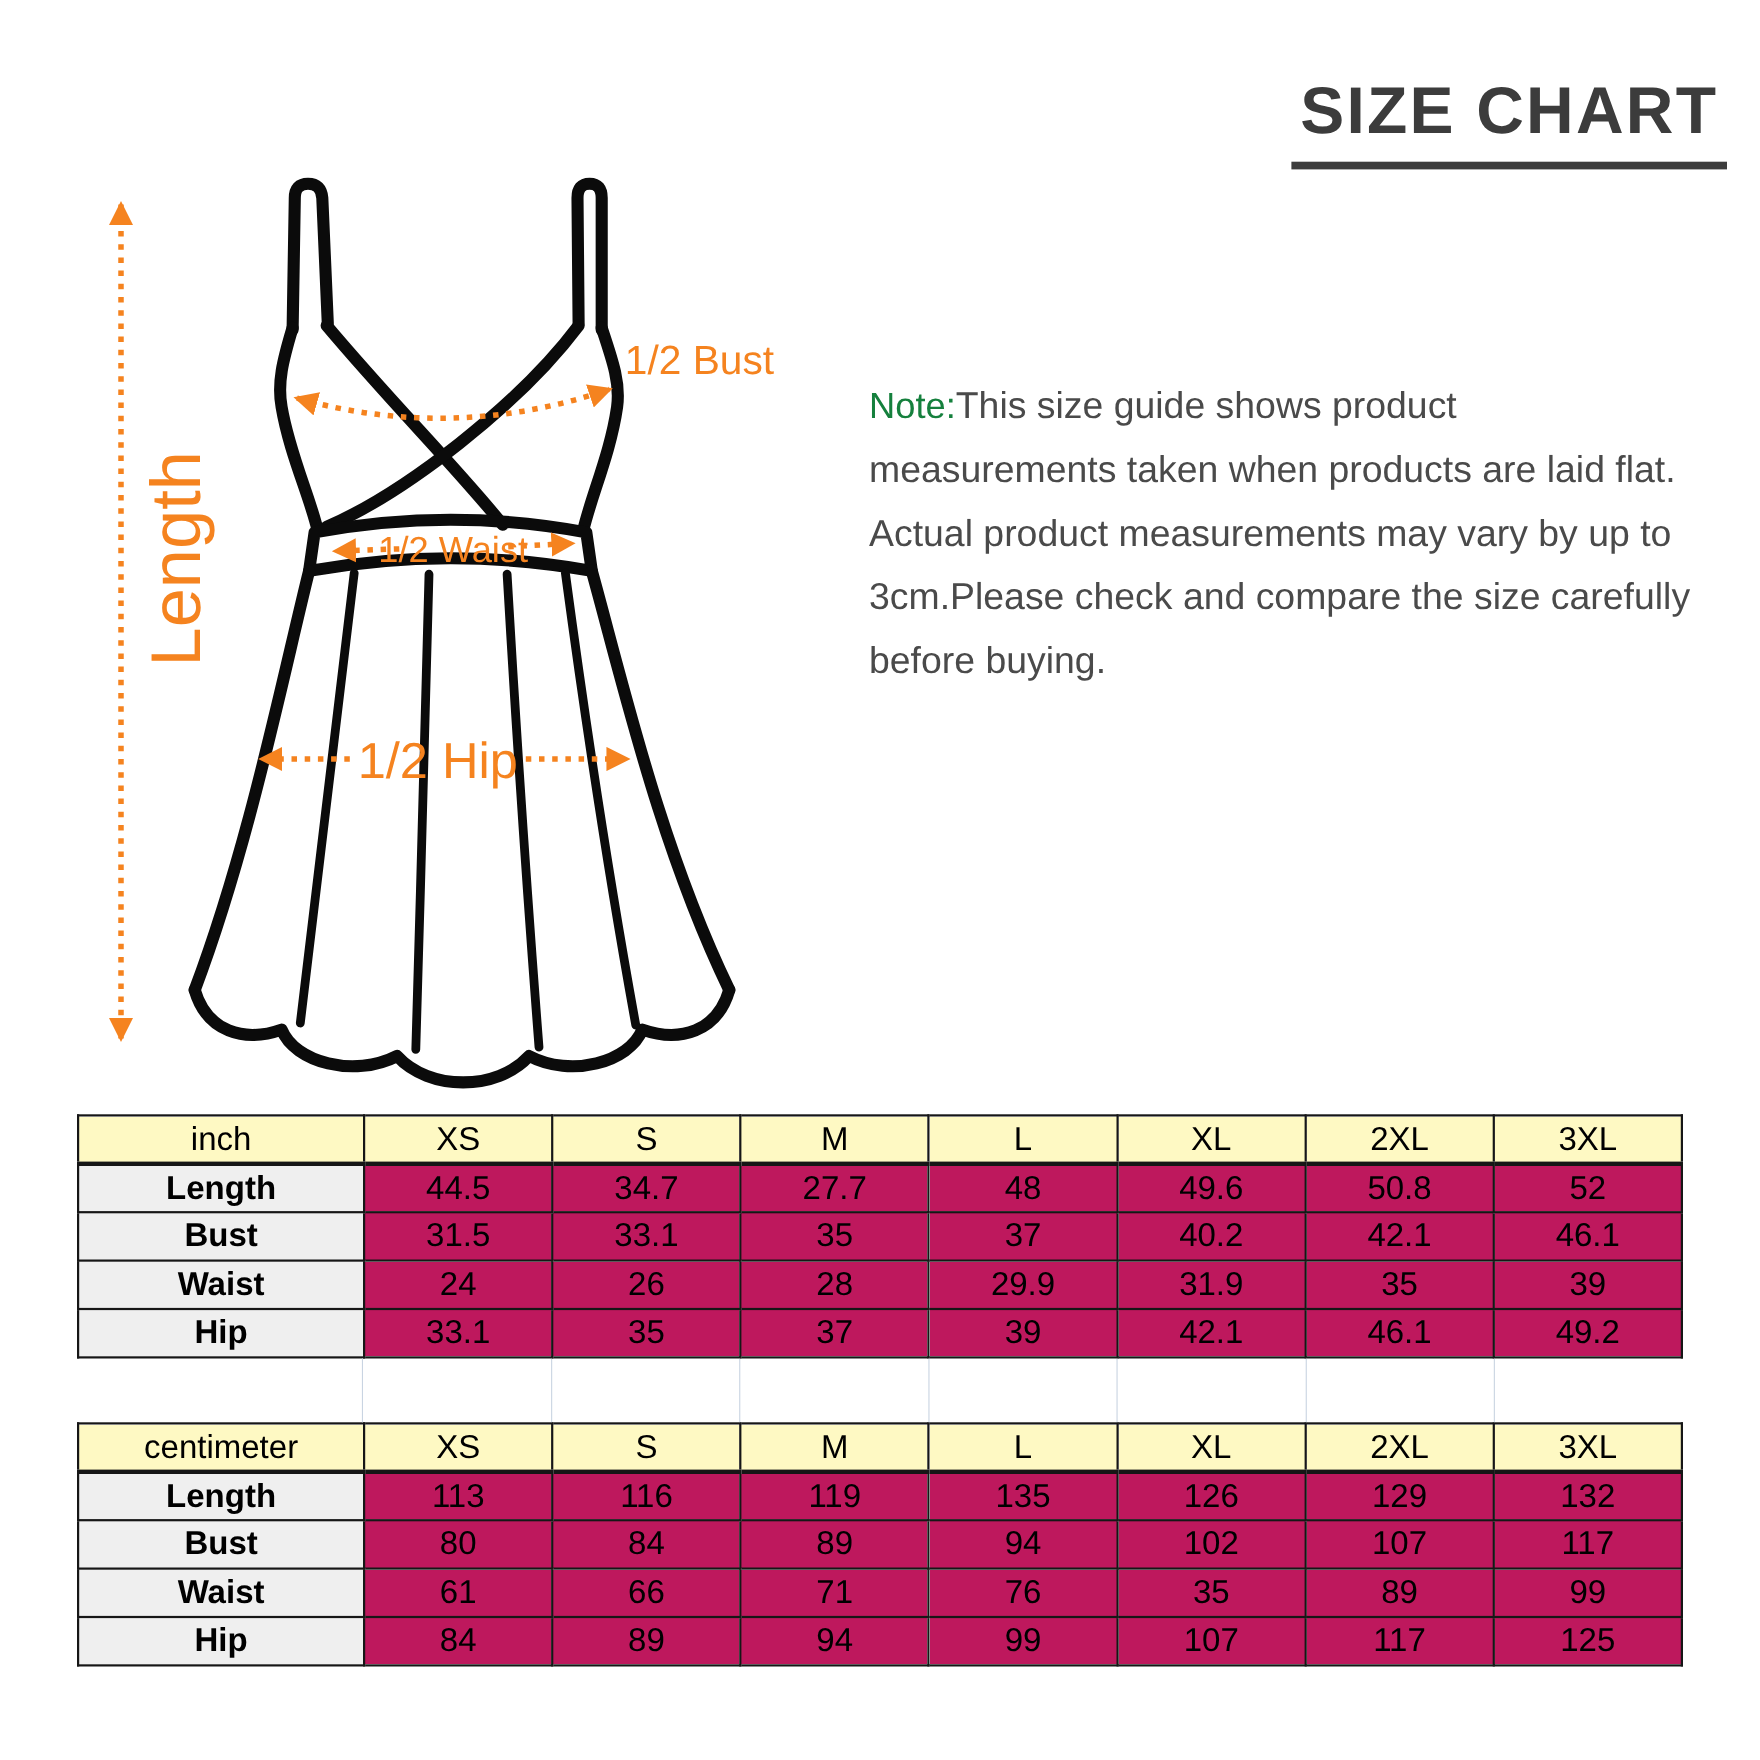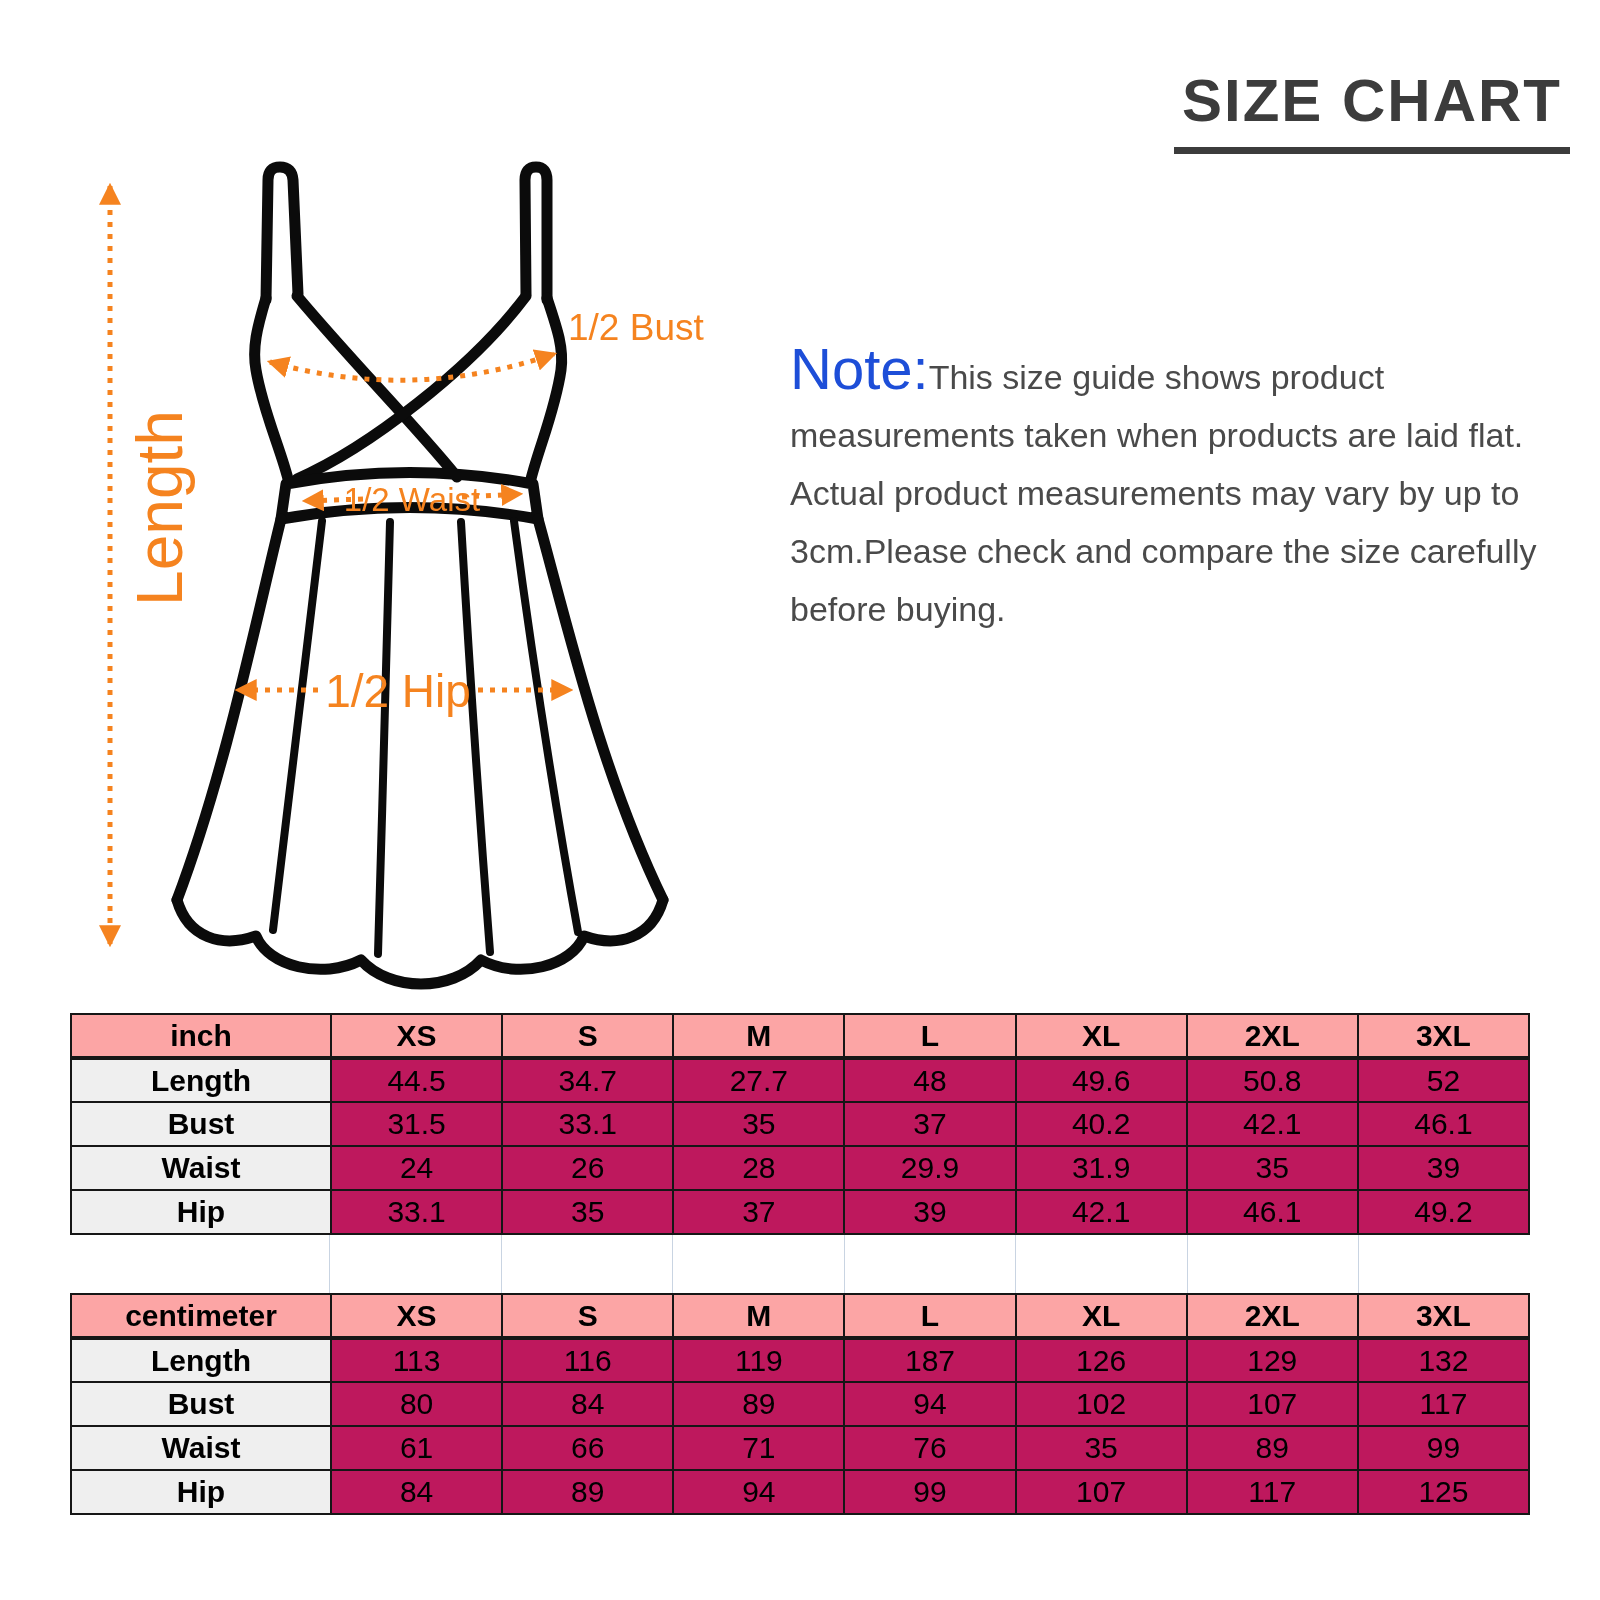--- a/index.html
+++ b/index.html
@@ -9,29 +9,29 @@
 
   .title-wrap { position:absolute; top:66px; left:0; width:1570px; text-align:right; }
   .title {
     display:inline-block; font-size:60px; font-weight:bold; letter-spacing:2px;
     color:#3C3C3C; border-bottom:7px solid #3C3C3C; padding:0 8px 12px 8px;
   }
 
   svg.dress { position:absolute; left:60px; top:150px; }
 
   .note { position:absolute; left:790px; top:340px; width:762px; font-size:34px; line-height:58px; color:#4A4A4A; }
-  .note-label { color:#1d4ed8; font-size:58px; }
+  .note-label { color:#15803d; font-size:33px; }
 
   .tables { position:absolute; left:70px; top:1013px; width:1460px; }
   table { border-collapse:collapse; width:1460px; table-layout:fixed; }
   th, td {
     border:2px solid #161616; height:44px; text-align:center; vertical-align:middle;
     font-size:30px; color:#000; padding:0; overflow:hidden; white-space:nowrap;
   }
-  thead th { background:#fca5a5; font-weight:bold; border-bottom:4px solid #161616; }
+  thead th { background:#fef9c3; font-weight:normal; border-bottom:4px solid #161616; }
   tbody th { background:#EFEFEF; font-weight:bold; }
   td { background:#be185d; font-weight:normal; }
 
   .gap-row { display:flex; width:1460px; height:58px; }
   .gap-cell { height:100%; border-right:1px solid #C9D4E2; }
   .gap-cell:last-child { border-right:none; }
   .gap-label { width:260px; }
   .gap-size { flex:1; }
 </style>
 </head>
@@ -189,21 +189,21 @@
           <th>2XL</th>
           <th>3XL</th>
         </tr>
       </thead>
       <tbody>
         <tr>
           <th>Length</th>
           <td>113</td>
           <td>116</td>
           <td>119</td>
-          <td>187</td>
+          <td>135</td>
           <td>126</td>
           <td>129</td>
           <td>132</td>
         </tr>
         <tr>
           <th>Bust</th>
           <td>80</td>
           <td>84</td>
           <td>89</td>
           <td>94</td>

